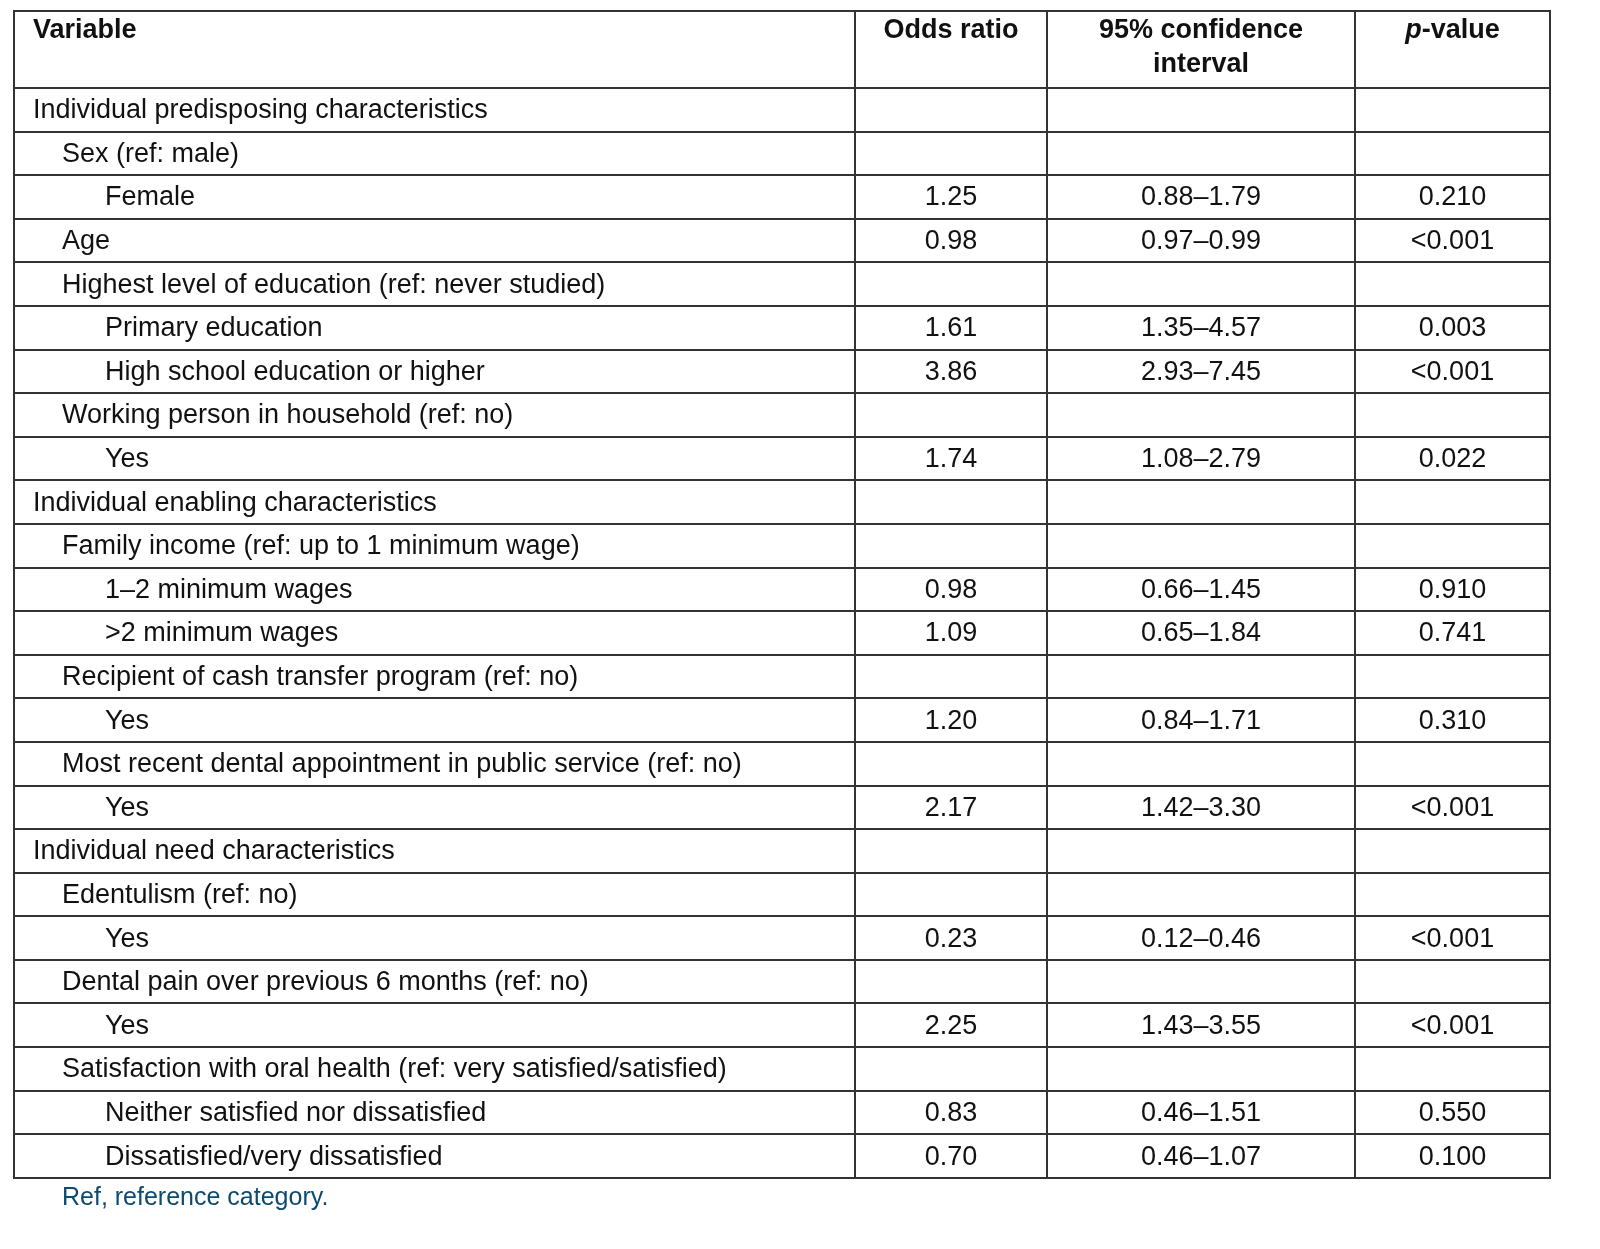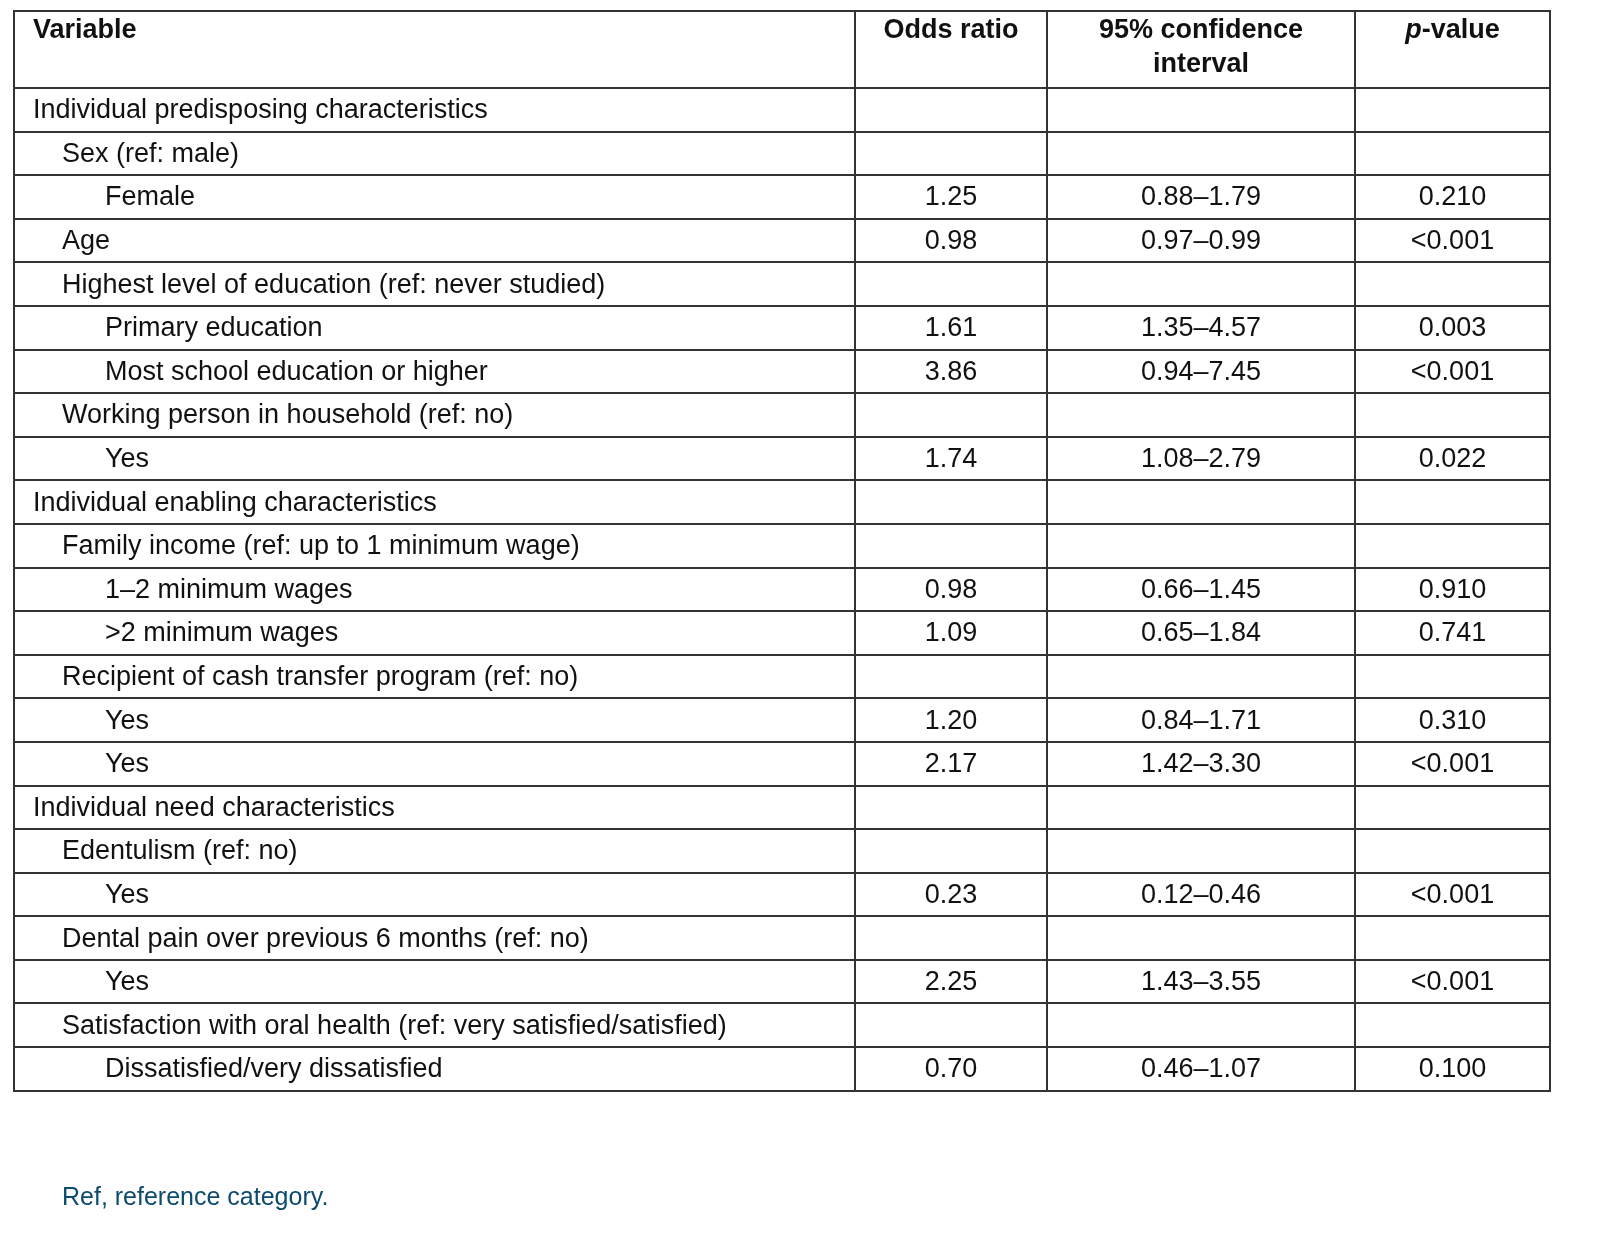--- a/index.html
+++ b/index.html
@@ -85,23 +85,23 @@
           <td class="num"></td>
           <td class="num"></td>
         </tr>
         <tr>
           <td class="label lvl2">Primary education</td>
           <td class="num">1.61</td>
           <td class="num">1.35–4.57</td>
           <td class="num">0.003</td>
         </tr>
         <tr>
-          <td class="label lvl2">Most school education or higher</td>
+          <td class="label lvl2">High school education or higher</td>
           <td class="num">3.86</td>
-          <td class="num">0.94–7.45</td>
+          <td class="num">2.93–7.45</td>
           <td class="num">&lt;0.001</td>
         </tr>
         <tr>
           <td class="label lvl1">Working person in household (ref: no)</td>
           <td class="num"></td>
           <td class="num"></td>
           <td class="num"></td>
         </tr>
         <tr>
           <td class="label lvl2">Yes</td>
@@ -139,20 +139,26 @@
           <td class="num"></td>
           <td class="num"></td>
         </tr>
         <tr>
           <td class="label lvl2">Yes</td>
           <td class="num">1.20</td>
           <td class="num">0.84–1.71</td>
           <td class="num">0.310</td>
         </tr>
         <tr>
+          <td class="label lvl1">Most recent dental appointment in public service (ref: no)</td>
+          <td class="num"></td>
+          <td class="num"></td>
+          <td class="num"></td>
+        </tr>
+        <tr>
           <td class="label lvl2">Yes</td>
           <td class="num">2.17</td>
           <td class="num">1.42–3.30</td>
           <td class="num">&lt;0.001</td>
         </tr>
         <tr>
           <td class="label lvl0">Individual need characteristics</td>
           <td class="num"></td>
           <td class="num"></td>
           <td class="num"></td>
@@ -179,20 +185,26 @@
           <td class="label lvl2">Yes</td>
           <td class="num">2.25</td>
           <td class="num">1.43–3.55</td>
           <td class="num">&lt;0.001</td>
         </tr>
         <tr>
           <td class="label lvl1">Satisfaction with oral health (ref: very satisfied/satisfied)</td>
           <td class="num"></td>
           <td class="num"></td>
           <td class="num"></td>
+        </tr>
+        <tr>
+          <td class="label lvl2">Neither satisfied nor dissatisfied</td>
+          <td class="num">0.83</td>
+          <td class="num">0.46–1.51</td>
+          <td class="num">0.550</td>
         </tr>
         <tr>
           <td class="label lvl2">Dissatisfied/very dissatisfied</td>
           <td class="num">0.70</td>
           <td class="num">0.46–1.07</td>
           <td class="num">0.100</td>
         </tr>
       </tbody>
   </table>
 </div>

